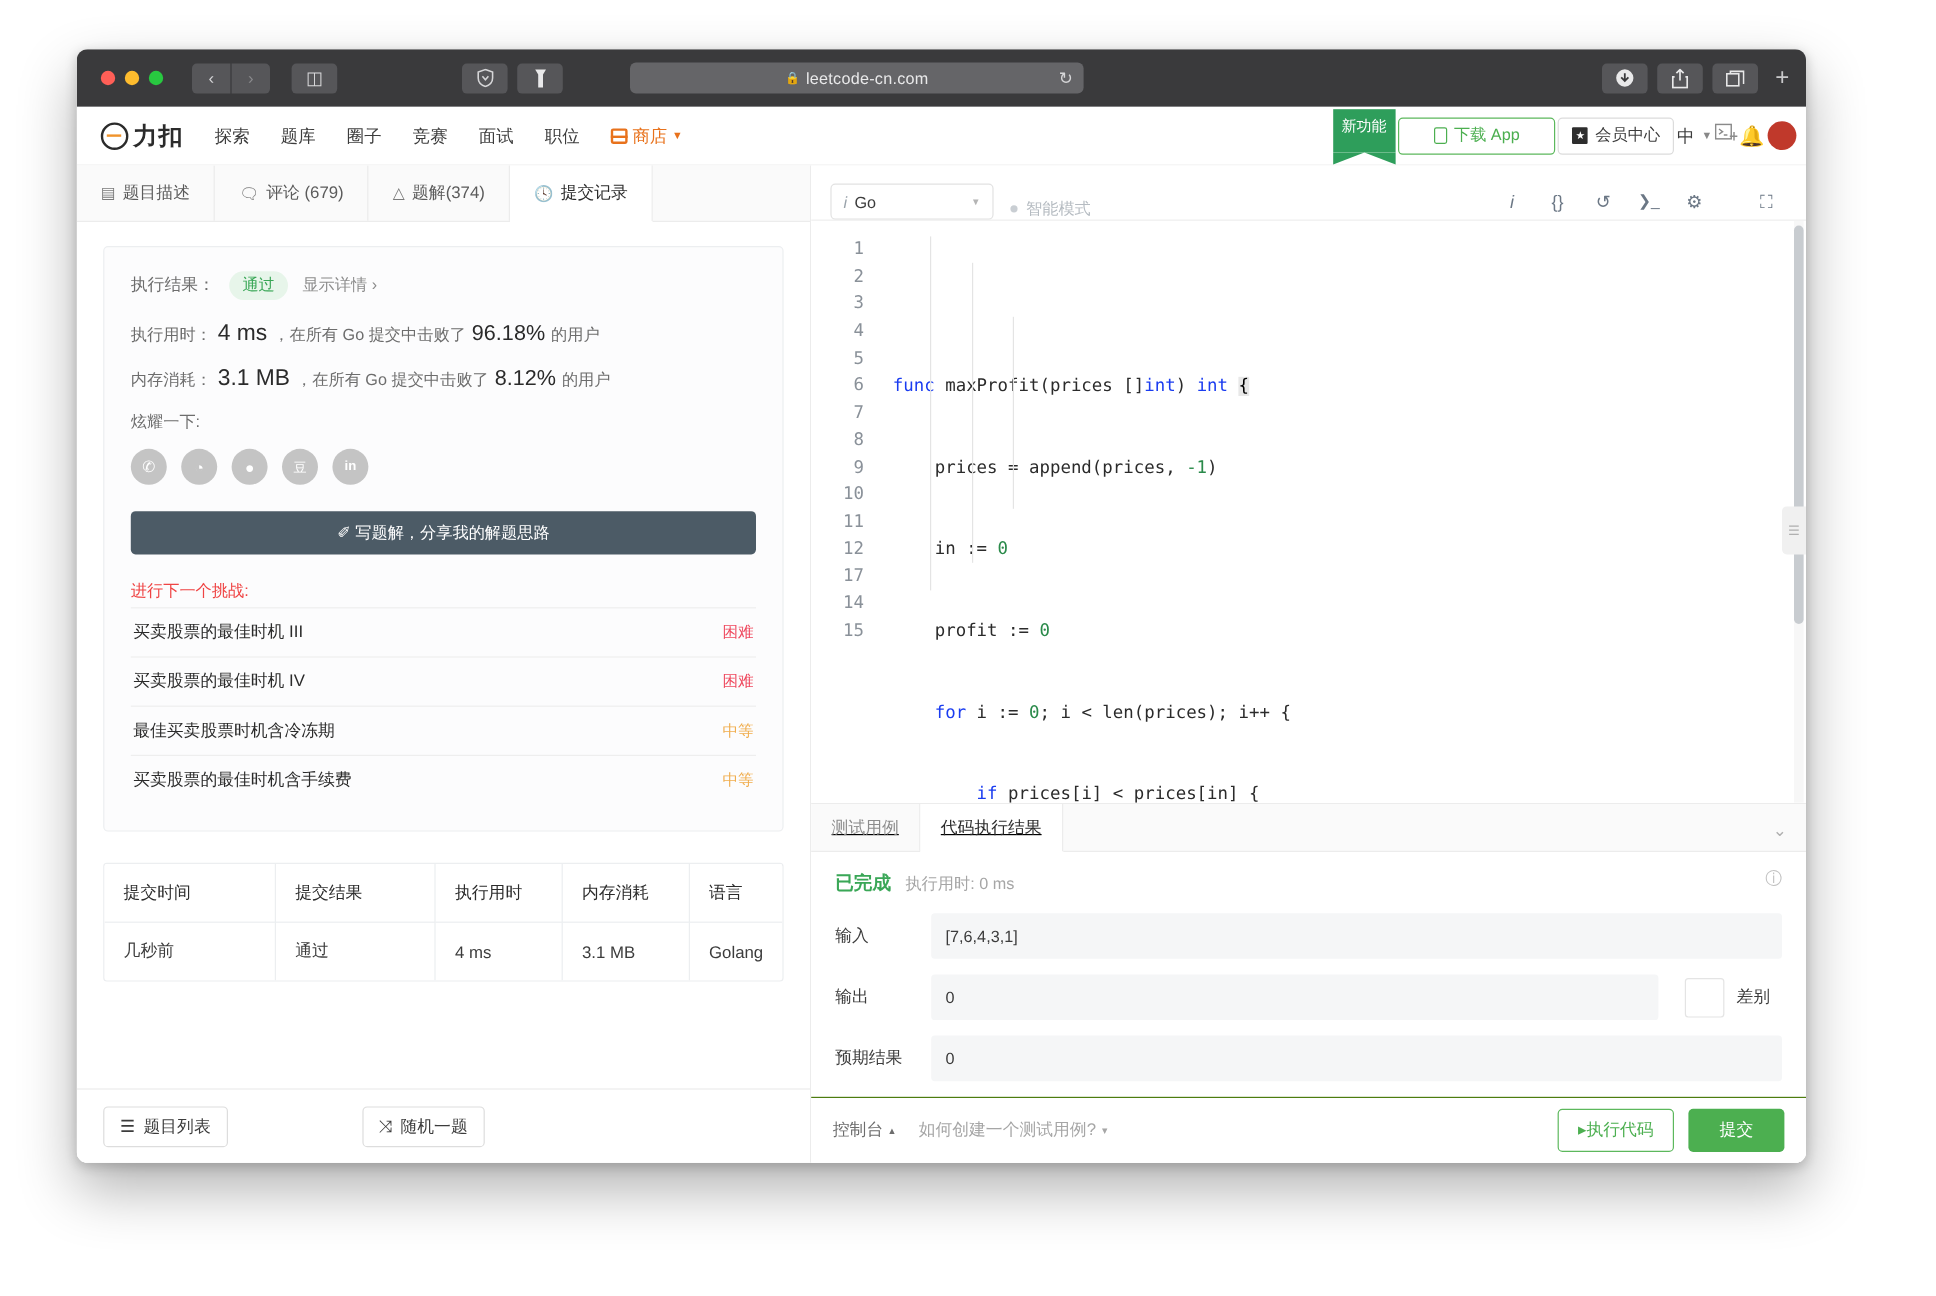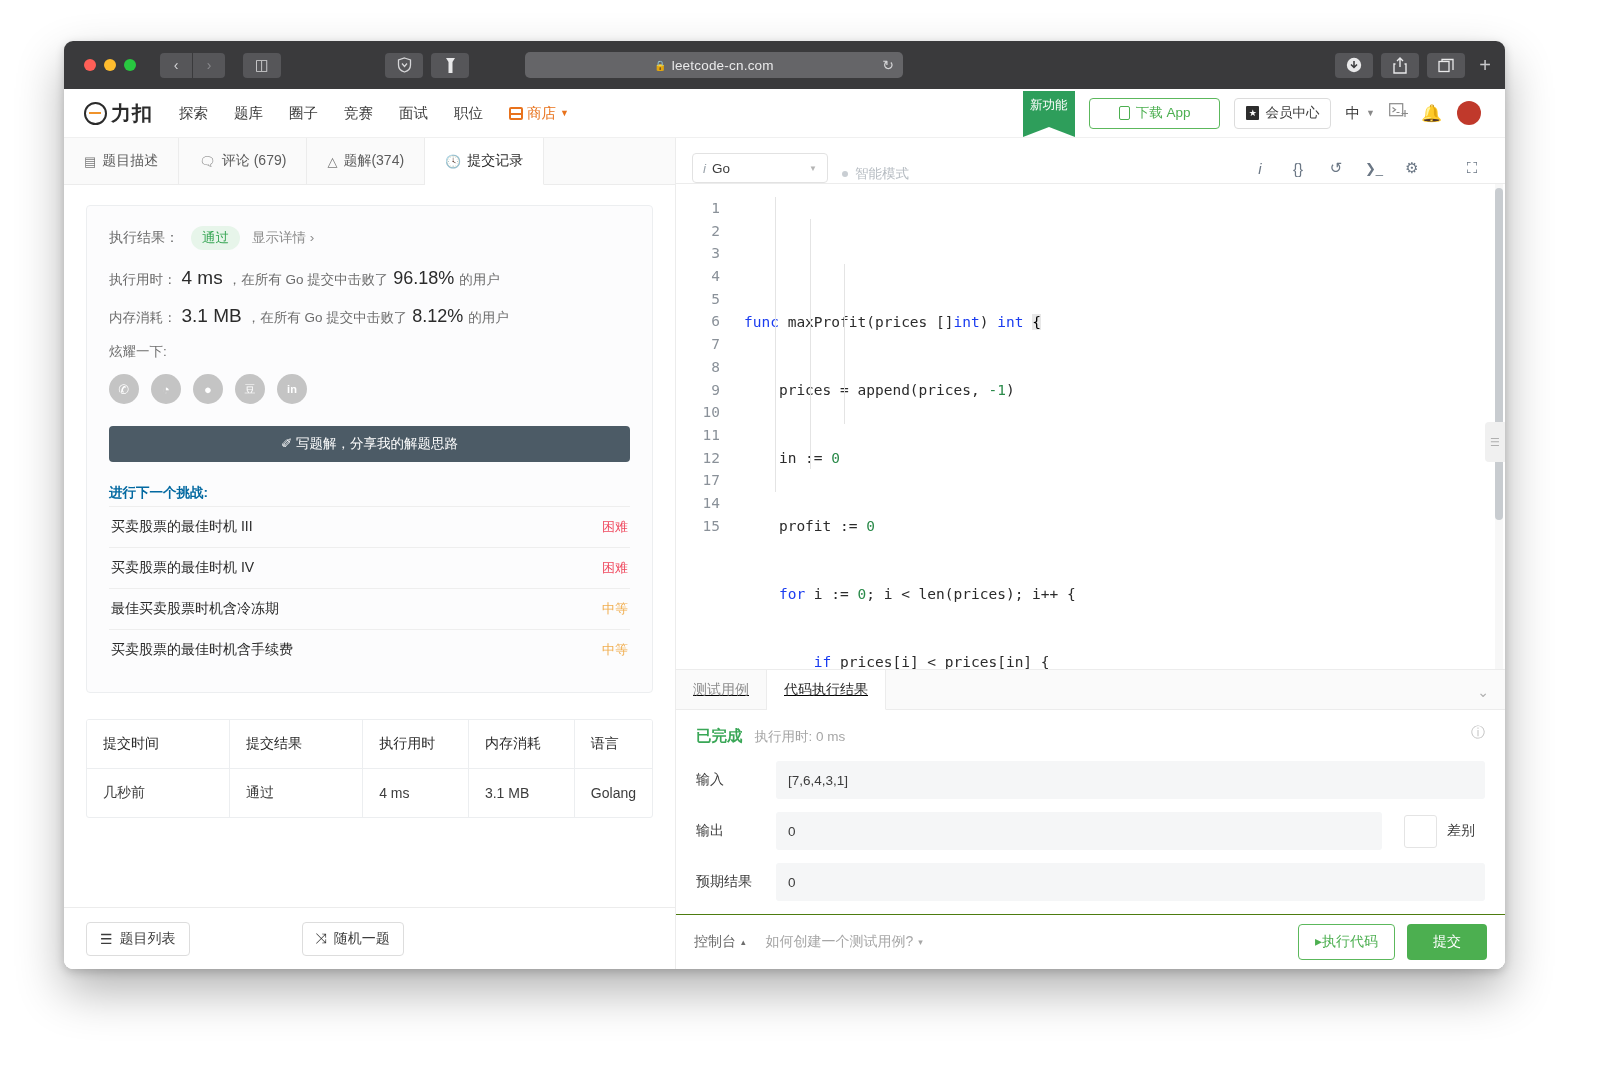--- a/index.html
+++ b/index.html
@@ -76,21 +76,21 @@
     font-size: 14.5px; color: #3c3c3c; margin-right: 26px; cursor: pointer; white-space: nowrap;
   }
   .navlink.shop { color: #e8721c; display: flex; align-items: center; gap: 4px; }
   .shopico {
     width: 14px; height: 13px; border: 2px solid #e8721c; border-radius: 2px; display:inline-block;
     position: relative;
   }
   .shopico::after { content:""; position:absolute; left:-2px; top:4px; width:14px; height:2px; background:#e8721c; }
   .caret { font-size: 9px; color: #e8721c; }
 
-  .hdr-right { position: absolute; right: 24px; display: flex; align-items: center; gap: 14px; }
+  .hdr-right { position: absolute; right: 8px; display: flex; align-items: center; gap: 2px; }
   .ribbon {
     position: relative; width: 52px; height: 36px; background: #2e9e5b; margin-top: -8px;
     color: #fff; font-size: 12.5px; display:flex; align-items:flex-start; justify-content:center;
     padding-top: 6px;
   }
   .ribbon::after {
     content:""; position:absolute; left:0; bottom:-10px;
     border-left: 26px solid #2e9e5b; border-right: 26px solid #2e9e5b;
     border-bottom: 10px solid transparent;
   }
@@ -151,21 +151,21 @@
   .soc {
     width: 30px; height: 30px; border-radius: 50%; background: #c4c4c4;
     color: #fff; display:flex; align-items:center; justify-content:center; font-size: 13px; cursor: pointer;
   }
 
   .btn-write {
     margin-top: 22px; height: 36px; background: #4c5b66; color: #fff;
     border-radius: 4px; display:flex; align-items:center; justify-content:center;
     font-size: 13.5px; gap: 7px; cursor: pointer;
   }
-  .next-title { margin-top: 22px; font-size: 13.5px; color: #0369a1; margin-bottom: 4px; font-weight: bold; }
+  .next-title { margin-top: 22px; font-size: 13.5px; color: #ef4444; margin-bottom: 4px; }
   .chalrow {
     display:flex; align-items:center; justify-content:space-between;
     border-top: 1px solid #eeeeee; padding: 11px 2px; font-size: 14px; color: #2b2b2b; cursor: pointer;
   }
   .diff-hard { color: #ef4a5f; font-size: 13px; }
   .diff-mid { color: #f0ad4e; font-size: 13px; }
 
   .subtable { margin-top: 26px; border: 1px solid #eceef0; border-radius: 3px; overflow:hidden;}
   .subtable table { width: 100%; border-collapse: collapse; }
   .subtable th {

